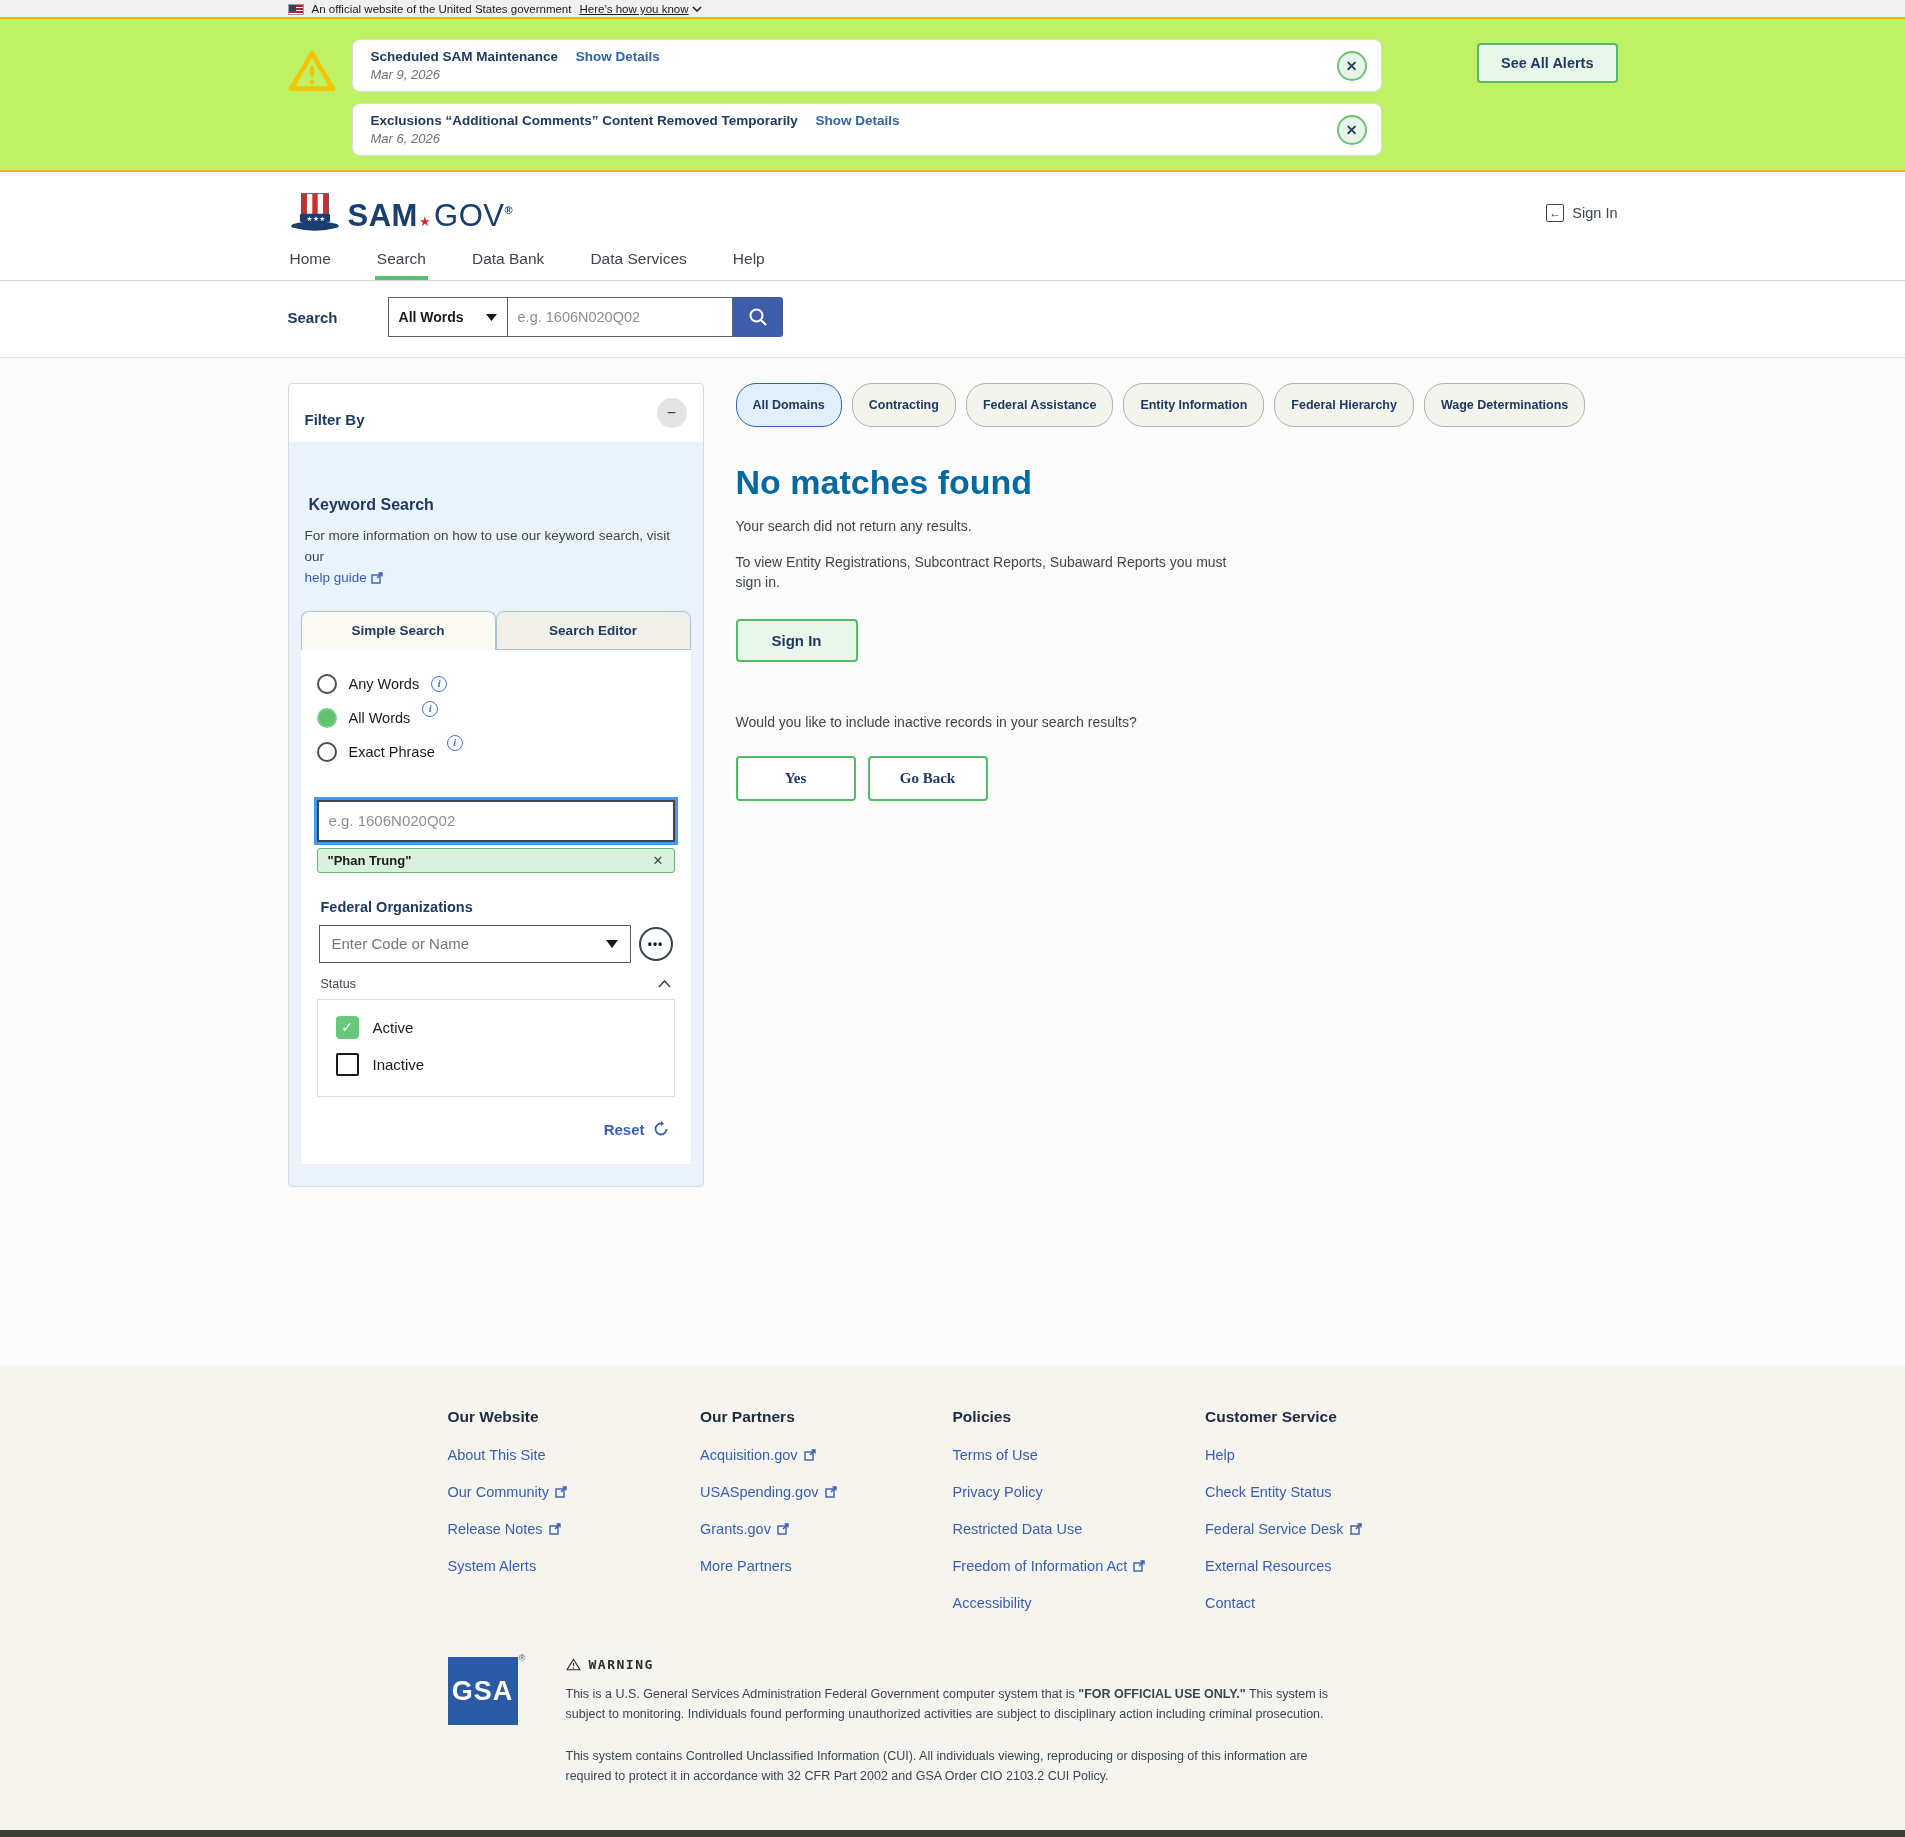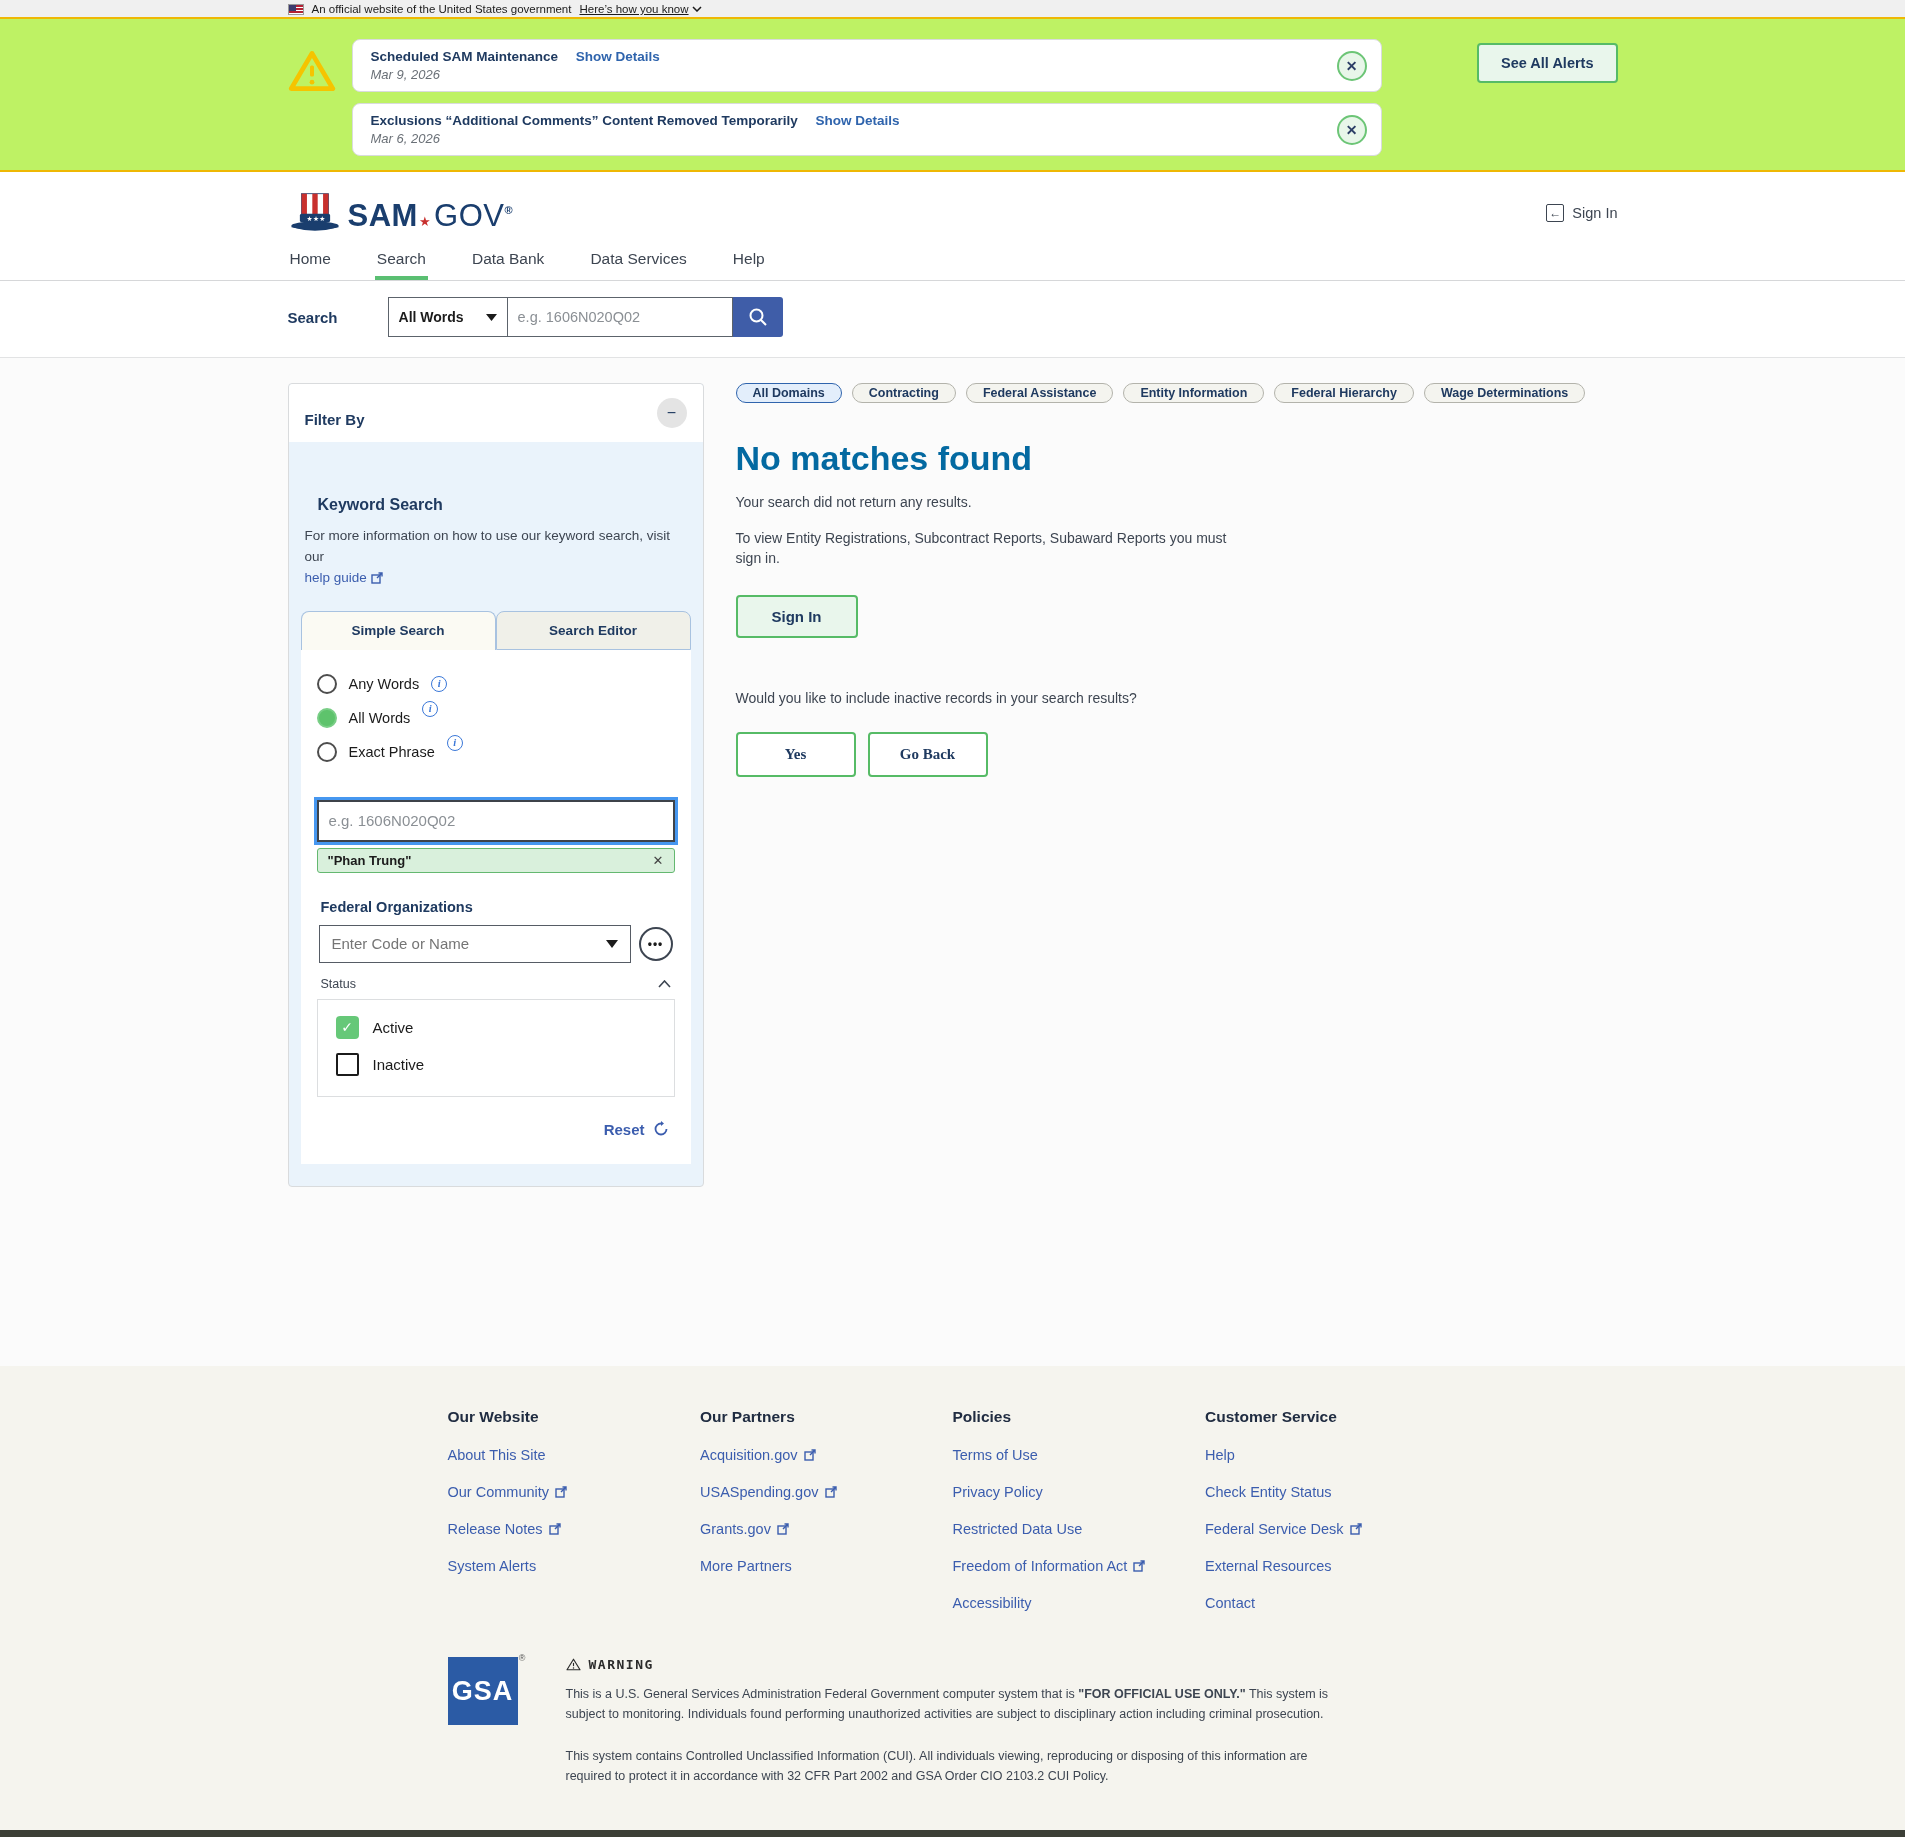--- a/index.html
+++ b/index.html
@@ -57,21 +57,21 @@
   
   .page-content { background:#fbfbfb; min-height:1008px; padding-top:25px; }
   .content-flex { display:flex; gap:32px; align-items:flex-start; }
 
   
   .filter-panel { width:416px; background:#eaf3fb; border:1px solid #d9dbdd; border-radius:4px; }
   .filter-header { background:#fff; display:flex; align-items:flex-end; justify-content:space-between; padding:14px 16px; border-radius:4px 4px 0 0; }
   .filter-title { font-weight:bold; font-size:15px; color:#1f3a60; }
   .collapse-btn { width:30px; height:30px; border-radius:50%; background:#e4e4e4; border:none; font-size:16px; color:#1f3a60; cursor:pointer; line-height:1; }
   .filter-body { padding:16px 12px 22px; }
-  .kw-heading { font-weight:bold; font-size:16px; color:#1f3a60; margin:38px 17px 12px; }
+  .kw-heading { font-weight:bold; font-size:16px; color:#1f3a60; margin:38px 8px 12px; }
   .kw-help { font-size:13.5px; color:#3d4551; line-height:1.55; margin:0 4px; }
   .help-link { color:#3b5dae; cursor:pointer; }
   .tabs { display:flex; margin-top:22px; }
   .tab { flex:1; text-align:center; padding:11px 4px; font-weight:bold; font-size:13.5px; color:#1f3a60; border:1px solid #a8c2e0; border-radius:8px 8px 0 0; cursor:pointer; }
   .tab.active { background:#fbfaf3; border-bottom:none; }
   .tab.inactive { background:#f0f0e9; }
   .tab-panel { background:#fff; padding:24px 16px 26px; }
   .radio-row { display:flex; align-items:center; gap:12px; margin-bottom:14px; }
   .radio { width:20px; height:20px; border-radius:50%; border:2px solid #4d4d4d; background:#fff; flex:0 0 auto; cursor:pointer; }
   .radio.selected { border-color:#79ce86; background:#5ec36c; box-shadow:inset 0 0 0 2px #fff0; }
@@ -94,21 +94,21 @@
   .check-row:last-child { margin-bottom:0; }
   .checkbox { width:23px; height:23px; border-radius:4px; flex:0 0 auto; cursor:pointer; }
   .checkbox.checked { background:#66c878; color:#fff; display:flex; align-items:center; justify-content:center; font-size:14px; font-weight:bold; }
   .checkbox.unchecked { background:#fff; border:2px solid #1b1b1b; border-radius:2px; }
   .check-label { font-size:15px; color:#1b1b1b; }
   .reset-row { display:flex; justify-content:flex-end; align-items:center; gap:8px; margin:24px 6px 0; color:#3b5dae; font-weight:bold; font-size:15px; cursor:pointer; }
 
   
   .results { flex:1; }
   .domain-tabs { display:flex; gap:10px; flex-wrap:wrap; }
-  .pill { padding:2px 16px; border-radius:20px; font-weight:bold; font-size:12.5px; color:#1f3a60; cursor:pointer; background:#f4f4ef; border:1px solid #b3b3ab; }
+  .pill { padding:14px 16px; border-radius:20px; font-weight:bold; font-size:12.5px; color:#1f3a60; cursor:pointer; background:#f4f4ef; border:1px solid #b3b3ab; }
   .pill.active { background:#e3eefb; border:1.5px solid #2f64ad; }
   .nm-heading { font-size:34px; font-weight:bold; color:#0369a1; margin:36px 0 16px; }
   .nm-line1 { font-size:14px; color:#3d4551; }
   .nm-line2 { font-size:14px; color:#3d4551; margin-top:18px; max-width:505px; line-height:1.45; }
   .green-btn { background:#e9f6ec; border:2px solid #56bb66; border-radius:4px; font-weight:bold; font-size:15px; color:#1f3a60; cursor:pointer; font-family:inherit; }
   .signin-btn { margin-top:26px; width:122px; height:43px; }
   .nm-question { font-size:14px; color:#3d4551; margin-top:52px; }
   .btn-row { display:flex; gap:12px; margin-top:26px; }
   .white-btn { background:#fff; border:2px solid #56bb66; border-radius:4px; width:120px; height:45px; font-weight:bold; font-size:15px; color:#1f3a60; cursor:pointer; font-family:Liberation Serif, serif; }
 

